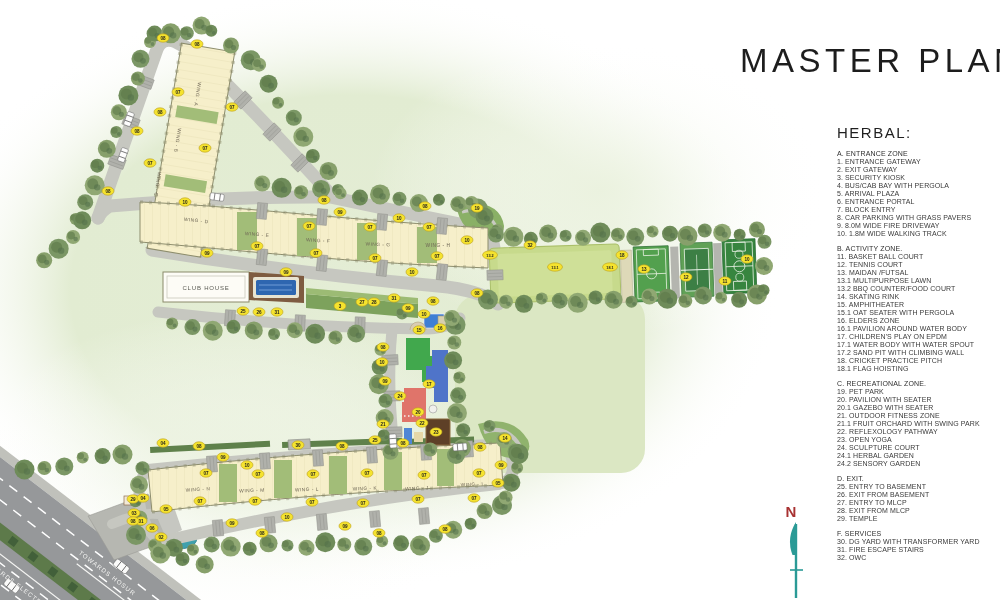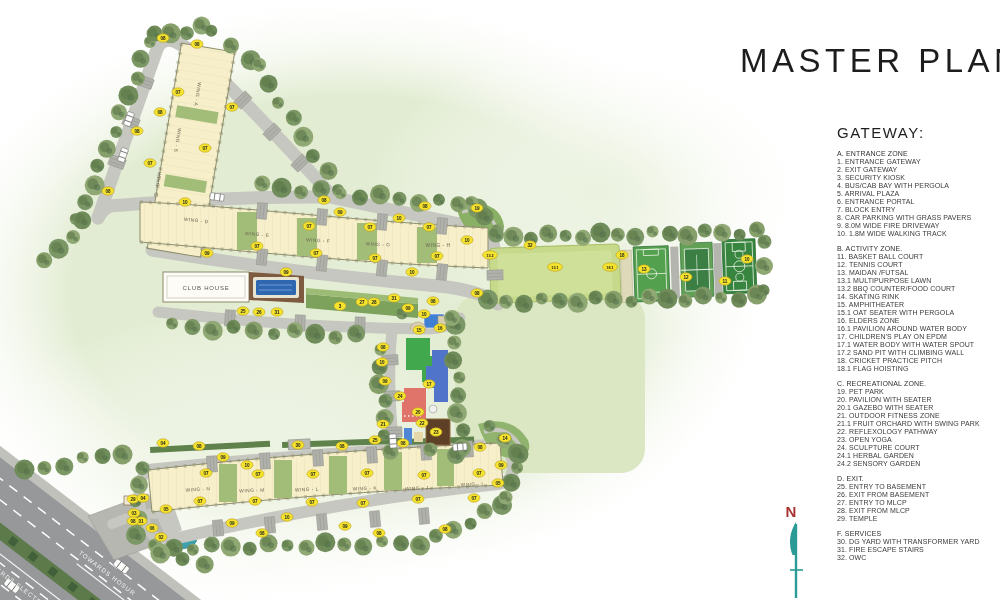--- a/index.html
+++ b/index.html
@@ -1507,21 +1507,21 @@
     <text x="791" y="517" text-anchor="middle" class="north-n">N</text>
     <path d="M796 524 L796 598" stroke="#2a9a96" stroke-width="2.4"></path>
     <path d="M796 522 Q786 538 792.5 555 L796 555 Z" fill="#2a9a96"></path>
     <path d="M790 570 L803 570" stroke="#2a9a96" stroke-width="1.6"></path>
   </g>
 </svg>
 
 <div class="page-title">MASTER PLAN</div>
 
 <div class="legend">
-  <div class="lg-title">GATEWAY:</div>
+  <div class="lg-title">HERBAL:</div>
   <div id="legend-body">
         <div class="lg-sec">
           <div class="lg-h">A.  ENTRANCE ZONE</div>
           <div class="lg-it">1. ENTRANCE GATEWAY</div>
           <div class="lg-it">2. EXIT GATEWAY</div>
           <div class="lg-it">3. SECURITY KIOSK</div>
           <div class="lg-it">4. BUS/CAB BAY WITH PERGOLA</div>
           <div class="lg-it">5. ARRIVAL PLAZA</div>
           <div class="lg-it">6. ENTRANCE PORTAL</div>
           <div class="lg-it">7. BLOCK ENTRY</div>

